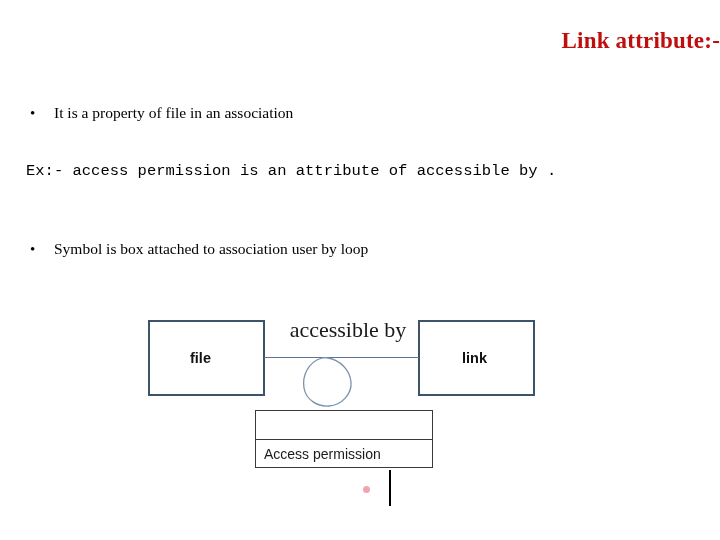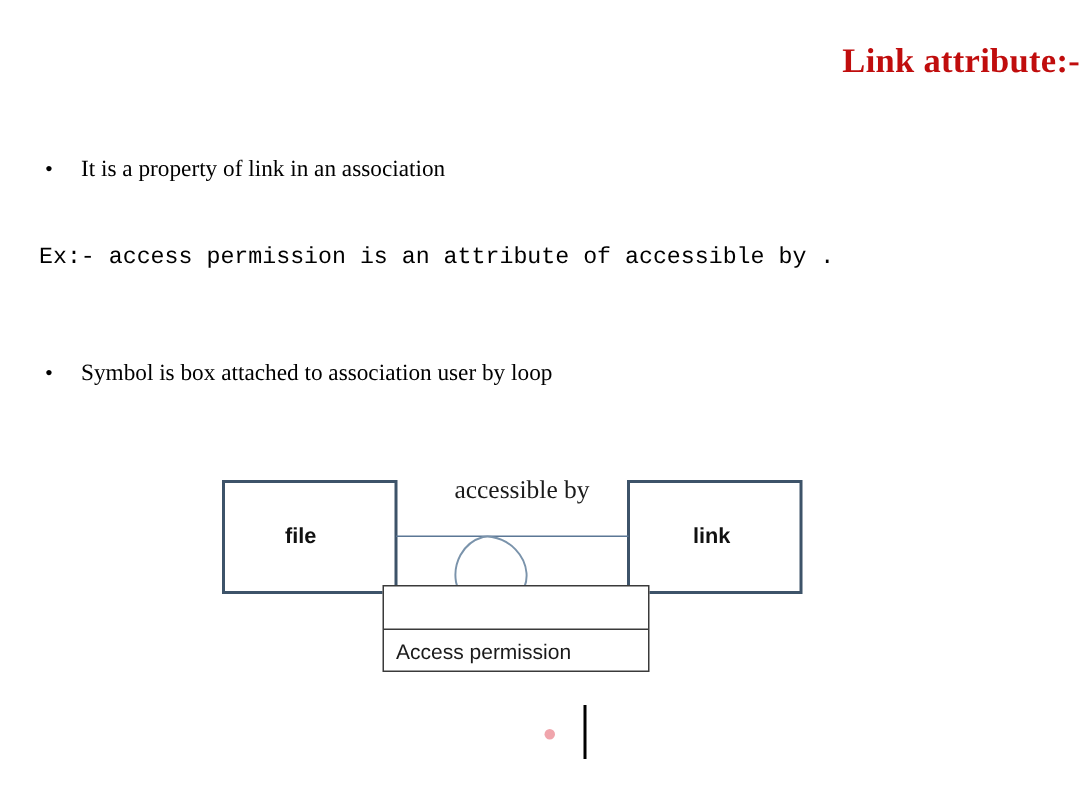--- a/index.html
+++ b/index.html
@@ -114,37 +114,37 @@
     background: #5b7795;
   }
 
   .assoc-label {
     position: absolute;
     left: 278px;
     top: 317px;
     width: 140px;
     text-align: center;
     font-family: "Liberation Serif", serif;
-    font-size: 17px;
+    font-size: 22px;
     color: #1a1a1a;
     white-space: nowrap;
   }
 
   .loop-svg {
     position: absolute;
     left: 294px;
     top: 352px;
     width: 74px;
     height: 58px;
   }
 
   .attr-box {
     position: absolute;
     left: 255px;
-    top: 390px;
+    top: 410px;
     width: 178px;
     height: 58px;
     box-sizing: border-box;
     border: 1.5px solid #3a3a3a;
     background: #ffffff;
   }
   .attr-box-top {
     height: 29px;
     border-bottom: 1.5px solid #3a3a3a;
     box-sizing: border-box;
@@ -180,21 +180,21 @@
     background: #000000;
   }
 </style>
 </head>
 <body>
 
 <div class="slide-title">Link attribute:-</div>
 
 <div class="bullet-row bullet-1">
   <span class="bullet-mark">•</span>
-  <span class="bullet-text">It is a property of link in an association</span>
+  <span class="bullet-text">It is a property of file in an association</span>
 </div>
 
 <div class="plain-line">Ex:- access permission is an attribute of accessible by .</div>
 
 <div class="bullet-row bullet-2">
   <span class="bullet-mark">•</span>
   <span class="bullet-text">Symbol is box attached to association user by loop</span>
 </div>
 
 <div class="diagram">

